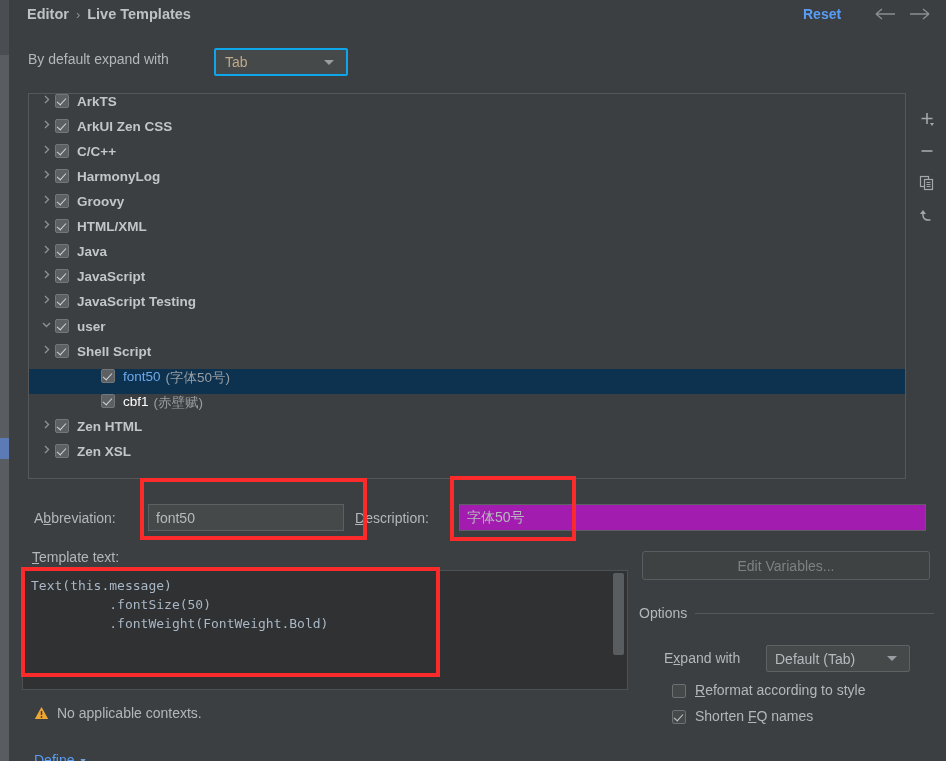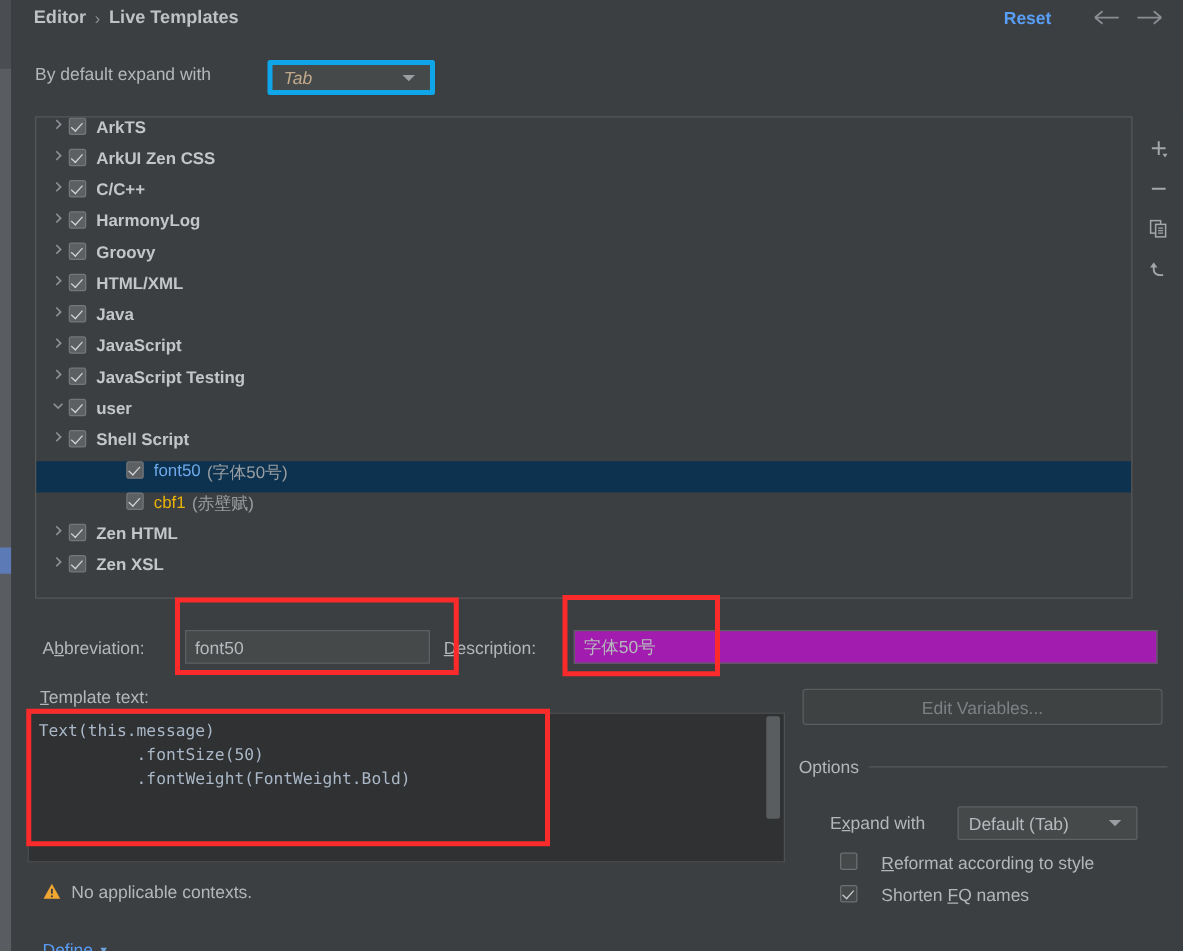--- a/index.html
+++ b/index.html
@@ -94,27 +94,26 @@
     left: 28px; top: 51px;
     font-size: 14px;
     color: #b4b7ba;
     white-space: nowrap;
   }
   #default-expand-combo {
     position: absolute;
     left: 214px; top: 48px;
     width: 134px; height: 28px;
     background: #45494a;
-    border: 4px solid #0ea5e9;
+    border: 2px solid #0ea5e9;
     border-radius: 2px;
     box-sizing: border-box;
     display: flex;
     align-items: center;
     cursor: pointer;
-    font-style: italic;
   }
   #default-expand-combo .combo-value {
     margin-left: 9px;
     font-size: 14px;
     color: #c0a98a;
     flex: 1;
   }
   .combo-arrow {
     width: 0; height: 0;
     border-left: 5px solid transparent;
@@ -175,21 +174,21 @@
     transform: rotate(42deg);
   }
   .tree-label {
     font-size: 13.5px;
     font-weight: bold;
     color: #c3c6c9;
   }
   .tree-row.child { padding-left: 72px; }
   .tree-row.child .tree-label {
     font-weight: normal;
-    color: #eab308;
+    color: #ffffff;
     font-size: 13.5px;
   }
   .tree-row.child .tree-desc {
     font-weight: normal;
     color: #9b9ea1;
     font-size: 13.5px;
     margin-left: 5px;
   }
   .tree-row.child.selected .tree-label { color: #6ea8e8; }
 
@@ -346,22 +345,22 @@
   }
   #expand-with-combo .combo-value {
     margin-left: 8px;
     font-size: 14px;
     color: #b7babd;
     flex: 1;
   }
   .opt-check-row {
     position: absolute;
     display: flex;
-    align-items: flex-start;
-    gap: 19px;
+    align-items: flex-end;
+    gap: 9px;
     cursor: pointer;
   }
   #reformat-row { left: 672px; top: 682px; }
   #shorten-row  { left: 672px; top: 708px; }
   .opt-checkbox {
     width: 14px; height: 14px;
     flex: 0 0 14px;
     background: #45494a;
     border: 1px solid #6d7073;
     border-radius: 2px;

